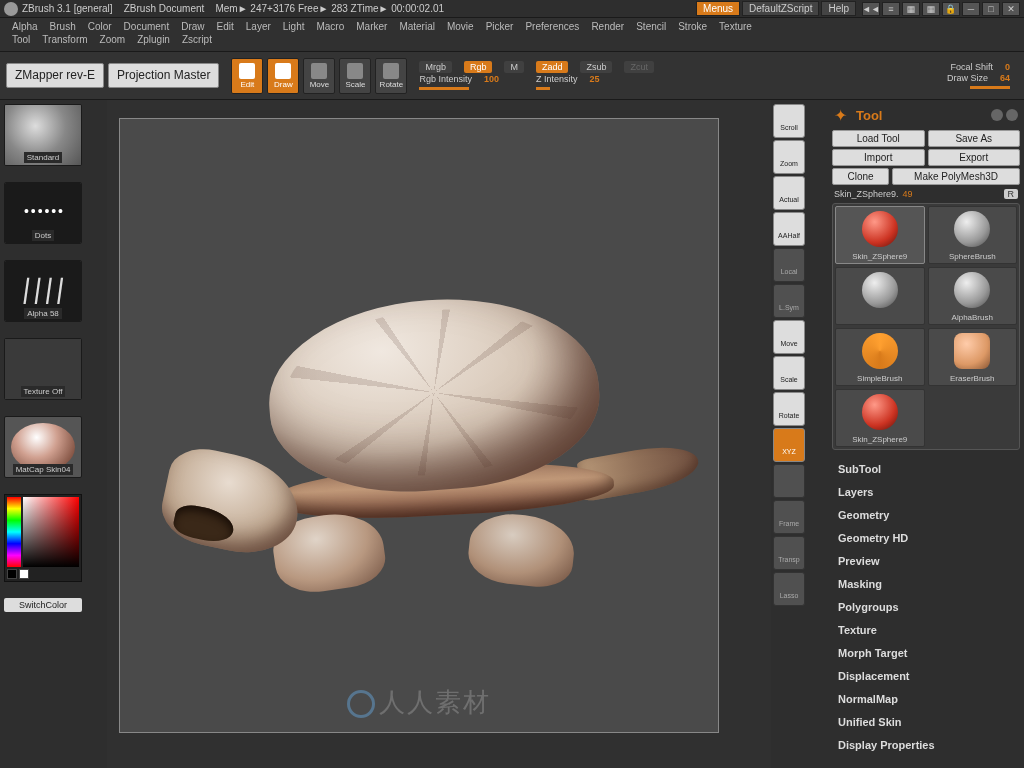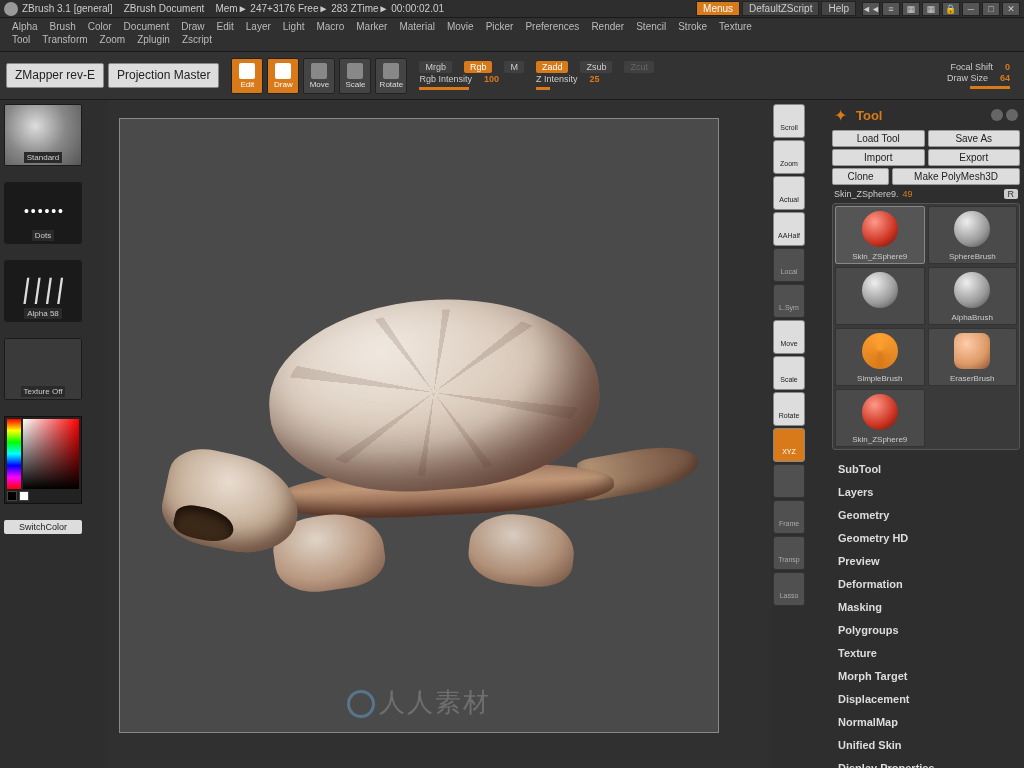--- a/index.html
+++ b/index.html
@@ -224,20 +224,24 @@
         <span class="lbl">Dots</span>
       </div>
     <div class="swatch">
         <div class="visual alpha-vis"></div>
         <span class="lbl">Alpha 58</span>
       </div>
     <div class="swatch">
         <div class="visual tex-vis"></div>
         <span class="lbl">Texture Off</span>
       </div>
+    <div class="swatch">
+        <div class="visual mat-vis"></div>
+        <span class="lbl">MatCap Skin04</span>
+      </div>
     <div class="color-picker">
       <div class="rainbow"></div>
       <div class="sat"></div>
       <div class="btm">
         <div class="sw" style="background:#000"></div>
         <div class="sw" style="background:#fff"></div>
       </div>
     </div>
     <div class="switch-btn">SwitchColor</div>
   </div>
@@ -376,21 +380,20 @@
           <div class="bv red"></div>
           <span>Skin_ZSphere9</span>
         </div>
       </div>
     <div class="section-list" id="section-list">
         <div class="section-item">SubTool</div>
         <div class="section-item">Layers</div>
         <div class="section-item">Geometry</div>
         <div class="section-item">Geometry HD</div>
         <div class="section-item">Preview</div>
-        <div class="section-item">Deformation</div>
         <div class="section-item">Masking</div>
         <div class="section-item">Polygroups</div>
         <div class="section-item">Texture</div>
         <div class="section-item">Morph Target</div>
         <div class="section-item">Displacement</div>
         <div class="section-item">NormalMap</div>
         <div class="section-item">Unified Skin</div>
         <div class="section-item">Display Properties</div>
       </div>
   </div>

